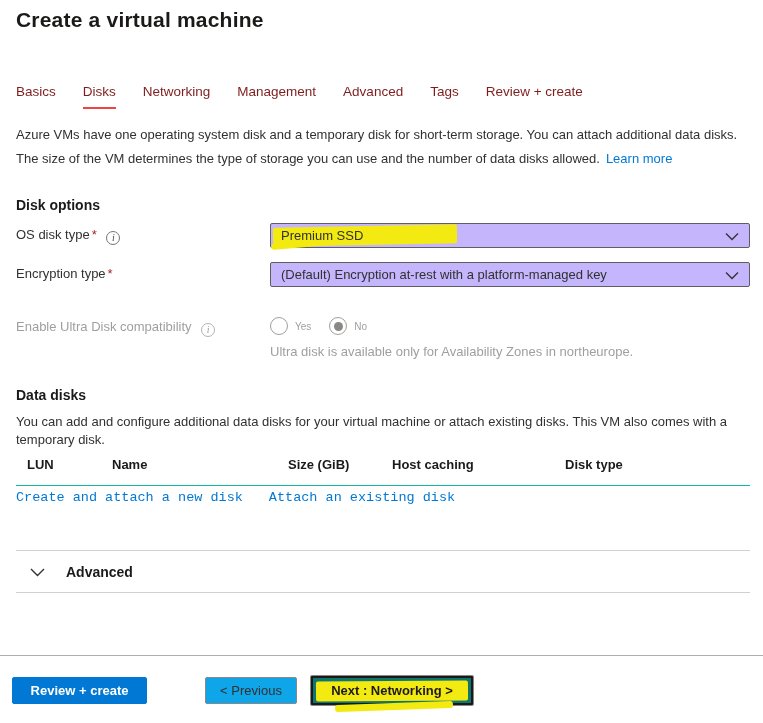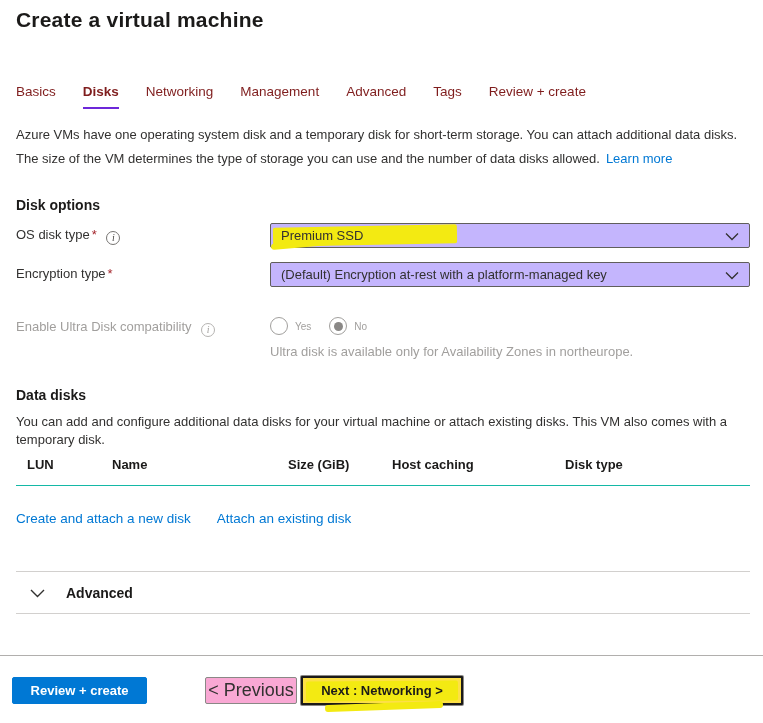--- a/index.html
+++ b/index.html
@@ -23,21 +23,21 @@
 
   
   .tabs { display: flex; gap: 27px; margin-top: 52px; }
   .tab {
     font-size: 13.5px;
     color: #7f1d1d;
     padding-bottom: 8px;
     cursor: pointer;
     white-space: nowrap;
   }
-  .tab.active { font-weight: 700; border-bottom: 2px solid #6d28d9; }
+  .tab.active { font-weight: 400; border-bottom: 2px solid #ef4444; }
 
   
   .intro { margin-top: 14px; font-size: 13px; line-height: 24px; color: #323130; max-width: 740px; }
   a.link { color: #0078d4; text-decoration: none; cursor: pointer; }
   .intro a.link { margin-left: 6px; }
 
   h2.section-heading { margin-top: 26px; font-size: 14px; font-weight: 700; color: #1b1a19; }
   h2.section-heading.data-disks { margin-top: 28px; }
 
   
@@ -96,45 +96,45 @@
   
   .table-header {
     margin-top: 8px;
     display: grid;
     grid-template-columns: 85px 176px 104px 173px 1fr;
     padding-left: 11px;
     font-size: 13px; font-weight: 700; color: #1b1a19;
     padding-bottom: 13px;
     border-bottom: 1px solid #14b8a6;
   }
-  .links-row { margin-top: 25px; display: flex; gap: 26px; font-size: 13.5px; }
+  .links-row { margin-top: 4px; display: flex; gap: 26px; font-size: 13.5px; font-family: Liberation Mono, monospace; }
 
   .divider { margin-top: 45px; border-top: 1px solid #d2d0ce; width: 734px; }
   .advanced-row {
     margin-top: 10px; display: flex; align-items: center;
     padding-left: 14px; cursor: pointer; height: 22px;
   }
   .advanced-label { margin-left: 21px; font-size: 14px; font-weight: 700; color: #1b1a19; }
   .divider2 { margin-top: 9px; border-top: 1px solid #d2d0ce; width: 734px; }
 
   
   .footer-divider { position: absolute; top: 655px; left: 0; width: 763px; border-top: 1px solid #b1afad; }
   .footer { position: absolute; top: 676px; left: 12px; display: flex; align-items: center; }
   .btn { font-family: "Liberation Sans", "DejaVu Sans", sans-serif; cursor: pointer; }
   .btn-primary {
     width: 135px; height: 27px; background: #0078d4; color: #fff;
     border: 1px solid #0078d4; border-radius: 2px; font-size: 13px; font-weight: 700;
   }
   .btn-previous {
-    margin-left: 58px; width: 92px; height: 27px; background: #f9a8d4; color: #323130;
-    border: 1px solid #8a8886; border-radius: 2px; font-size: 18px;
+    margin-left: 58px; width: 92px; height: 27px; background: #0ea5e9; color: #323130;
+    border: 1px solid #8a8886; border-radius: 2px; font-size: 13px;
   }
   .btn-next {
-    position: relative; margin-left: 4px; width: 162px; height: 29px;
-    background: #fde047; color: #1b1a19; font-size: 13px; font-weight: 700;
+    position: relative; margin-left: 14px; width: 162px; height: 29px;
+    background: #0f766e; color: #1b1a19; font-size: 13px; font-weight: 700;
     border: 2px solid #1b1a19; border-radius: 1px;
     box-shadow: 0 0 0 1px #8a8886;
   }
   .btn-next .label { position: relative; z-index: 1; }
   .hl-next-main {
     position: absolute; left: 3px; right: 3px; top: 3px; bottom: 2px;
     background: #f3ea12; border-radius: 2px; transform: rotate(-0.4deg);
   }
   .hl-next-tail {
     position: absolute; left: 22px; bottom: -7px; width: 118px; height: 7px;

